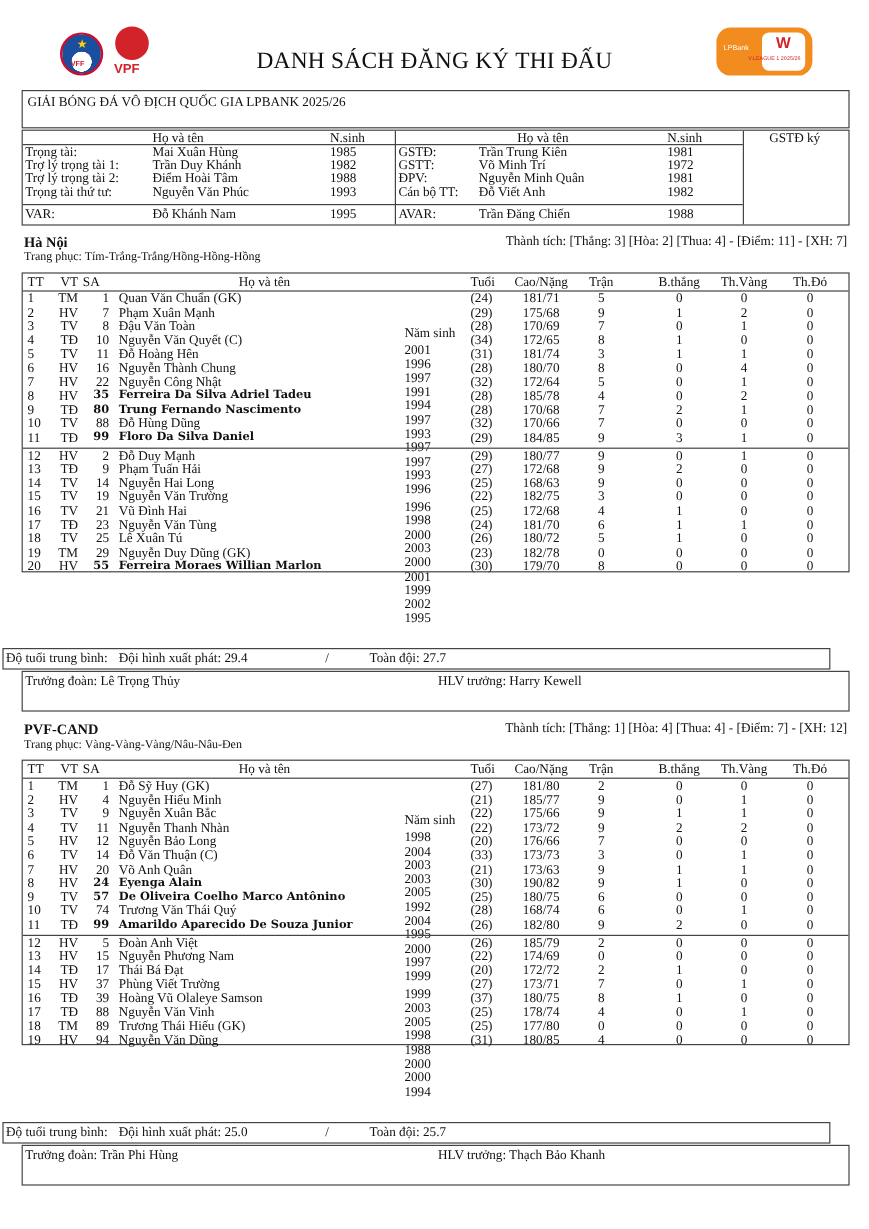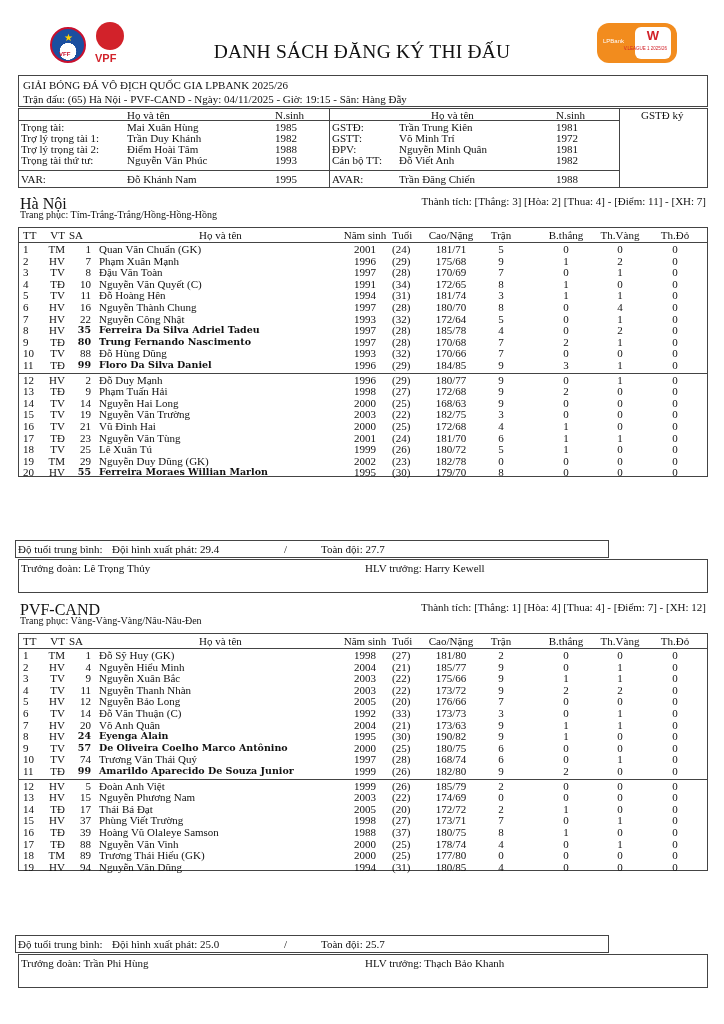--- a/index.html
+++ b/index.html
@@ -25,41 +25,41 @@
   .box { border: 1.5px solid #444; }
   .league-box { left: 18px; top: 75px; width: 690px; height: 32px; }
   .league-box .l1 { position: absolute; left: 4px; top: 4px; font-size: 11px; }
   .league-box .l2 { position: absolute; left: 4px; top: 18px; font-size: 11px; }
   
   .off-box { left: 18px; top: 108px; width: 690px; height: 80px; }
   .off-box .vline { position: absolute; top: 0; bottom: 0; border-left: 1.2px solid #444; }
   .off-box .hline { position: absolute; height: 0; border-top: 1.2px solid #444; }
   .cell { position: absolute; white-space: nowrap; font-size: 11px; }
   
-  .team-name { font-weight: normal; font-size: 16px; }
+  .team-name { font-weight: bold; font-size: 12px; }
   .team-record { font-size: 11px; }
   .team-kit { font-size: 10px; }
   .roster { left: 18px; width: 690px; }
   .roster .row { position: absolute; left: 0; width: 100%; height: 12px; font-size: 11px; }
   .roster .row span { position: absolute; white-space: nowrap; top: 0; }
   .c-tt { left: 4px; width: 16px; text-align: left; }
   .c-vt { left: 24px; width: 22px; text-align: right; }
   .c-sa { left: 50px; width: 22px; text-align: right; }
   .c-name { left: 80px; }
   .c-name.hdr { left: 180px; }
-  .c-yob { left: 318px; width: 56px; text-align: center; }
+  .c-yob { left: 318px; width: 56px; text-align: left; margin-top: 43px; }
   .c-age { left: 373px; width: 30px; text-align: left; }
   .c-hw { left: 404px; width: 56px; text-align: center; }
   .c-mp { left: 462px; width: 40px; text-align: center; }
   .c-g { left: 520px; width: 54px; text-align: center; }
   .c-y { left: 572px; width: 58px; text-align: center; }
   .c-r { left: 630px; width: 52px; text-align: center; }
   .foreign { font-weight: bold; font-family: "DejaVu Serif", serif; font-size: 9.5px; }
   .sep { position: absolute; left: 0; width: 100%; border-top: 1.2px solid #444; }
-  .stat-box { left: 15px; width: 594px; height: 18px; text-align: right; }
+  .stat-box { left: 2px; width: 690px; height: 18px; text-align: right; }
   .stat-box span, .staff-box span { position: absolute; top: 3px; white-space: nowrap; font-size: 11px; }
   .staff-box { left: 18px; width: 690px; height: 34px; }
 </style>
 </head>
 <body>
 
 <div class="abs logo-vff">
   <span class="star">★</span>
   <span class="txt">VFF</span>
 </div>
@@ -68,21 +68,20 @@
 <div class="abs logo-lp">
   <span class="lpb">LPBank</span>
   <div class="inner"></div>
   <span class="w">W</span>
   <span class="vl">V.LEAGUE 1 2025/26</span>
 </div>
 <div class="abs doc-title">DANH SÁCH ĐĂNG KÝ THI ĐẤU</div>
 
 <div class="abs box league-box">
   <span class="l1">GIẢI BÓNG ĐÁ VÔ ĐỊCH QUỐC GIA LPBANK 2025/26</span>
-  <span class="l2">Trận đấu: (65) Hà Nội - PVF-CAND - Ngày: 04/11/2025 - Giờ: 19:15 - Sân: Hàng Đẫy</span>
 </div>
 
 <div class="abs box off-box">
   <div class="vline" style="left:310px"></div>
   <div class="vline" style="left:600px"></div>
   <div class="hline" style="left:0;width:600px;top:11px"></div>
   <div class="hline" style="left:0;width:600px;top:61px"></div>
   <span class="cell" style="left:108px;top:1px">Họ và tên</span>
   <span class="cell" style="left:256px;top:1px">N.sinh</span>
   <span class="cell" style="left:412px;top:1px">Họ và tên</span>

